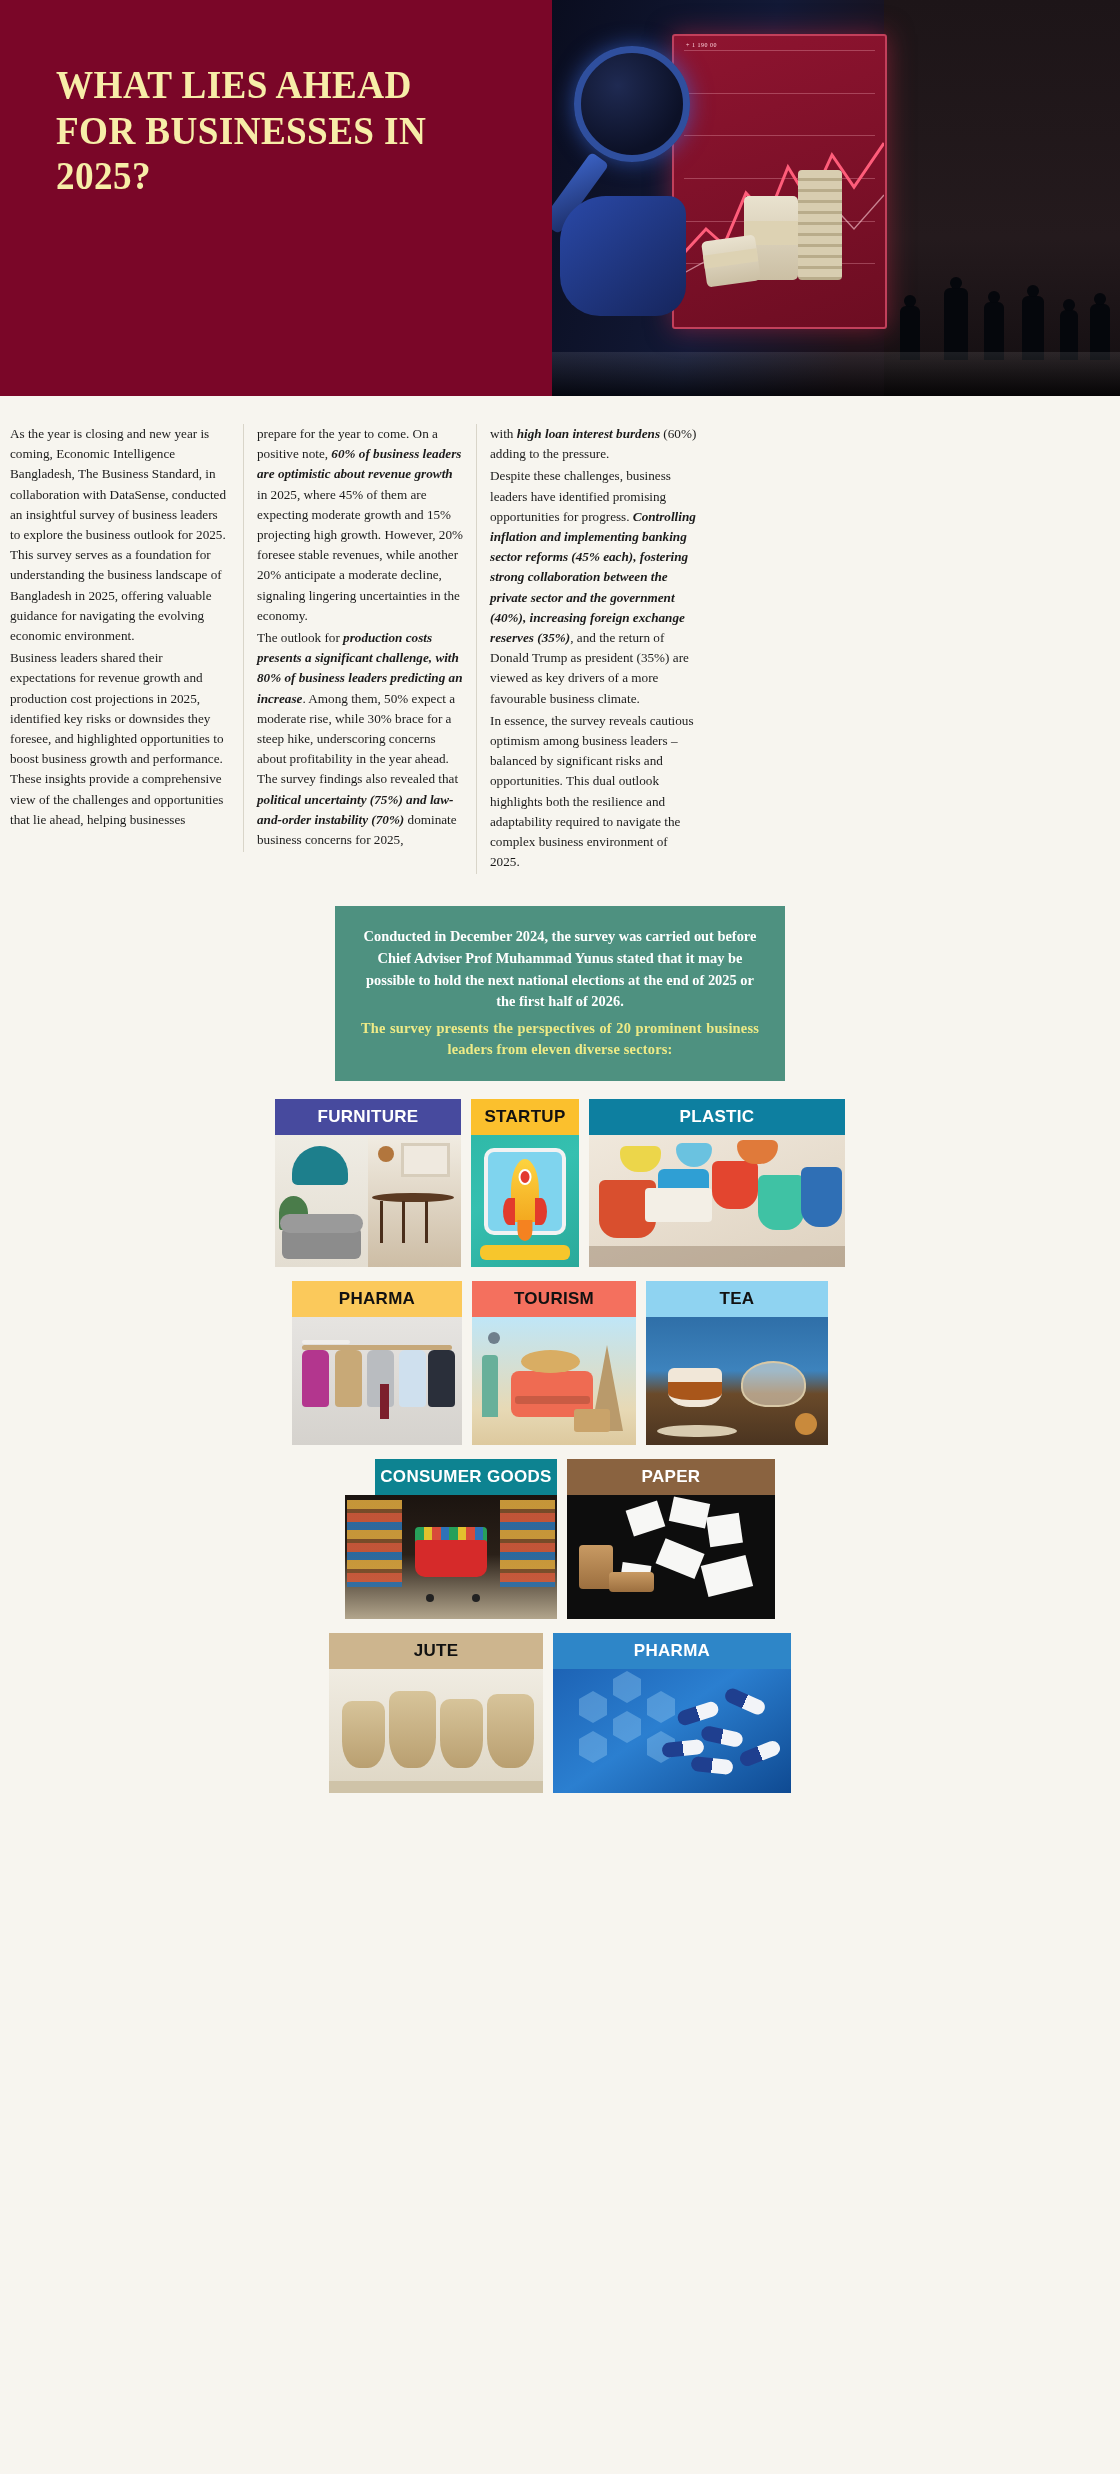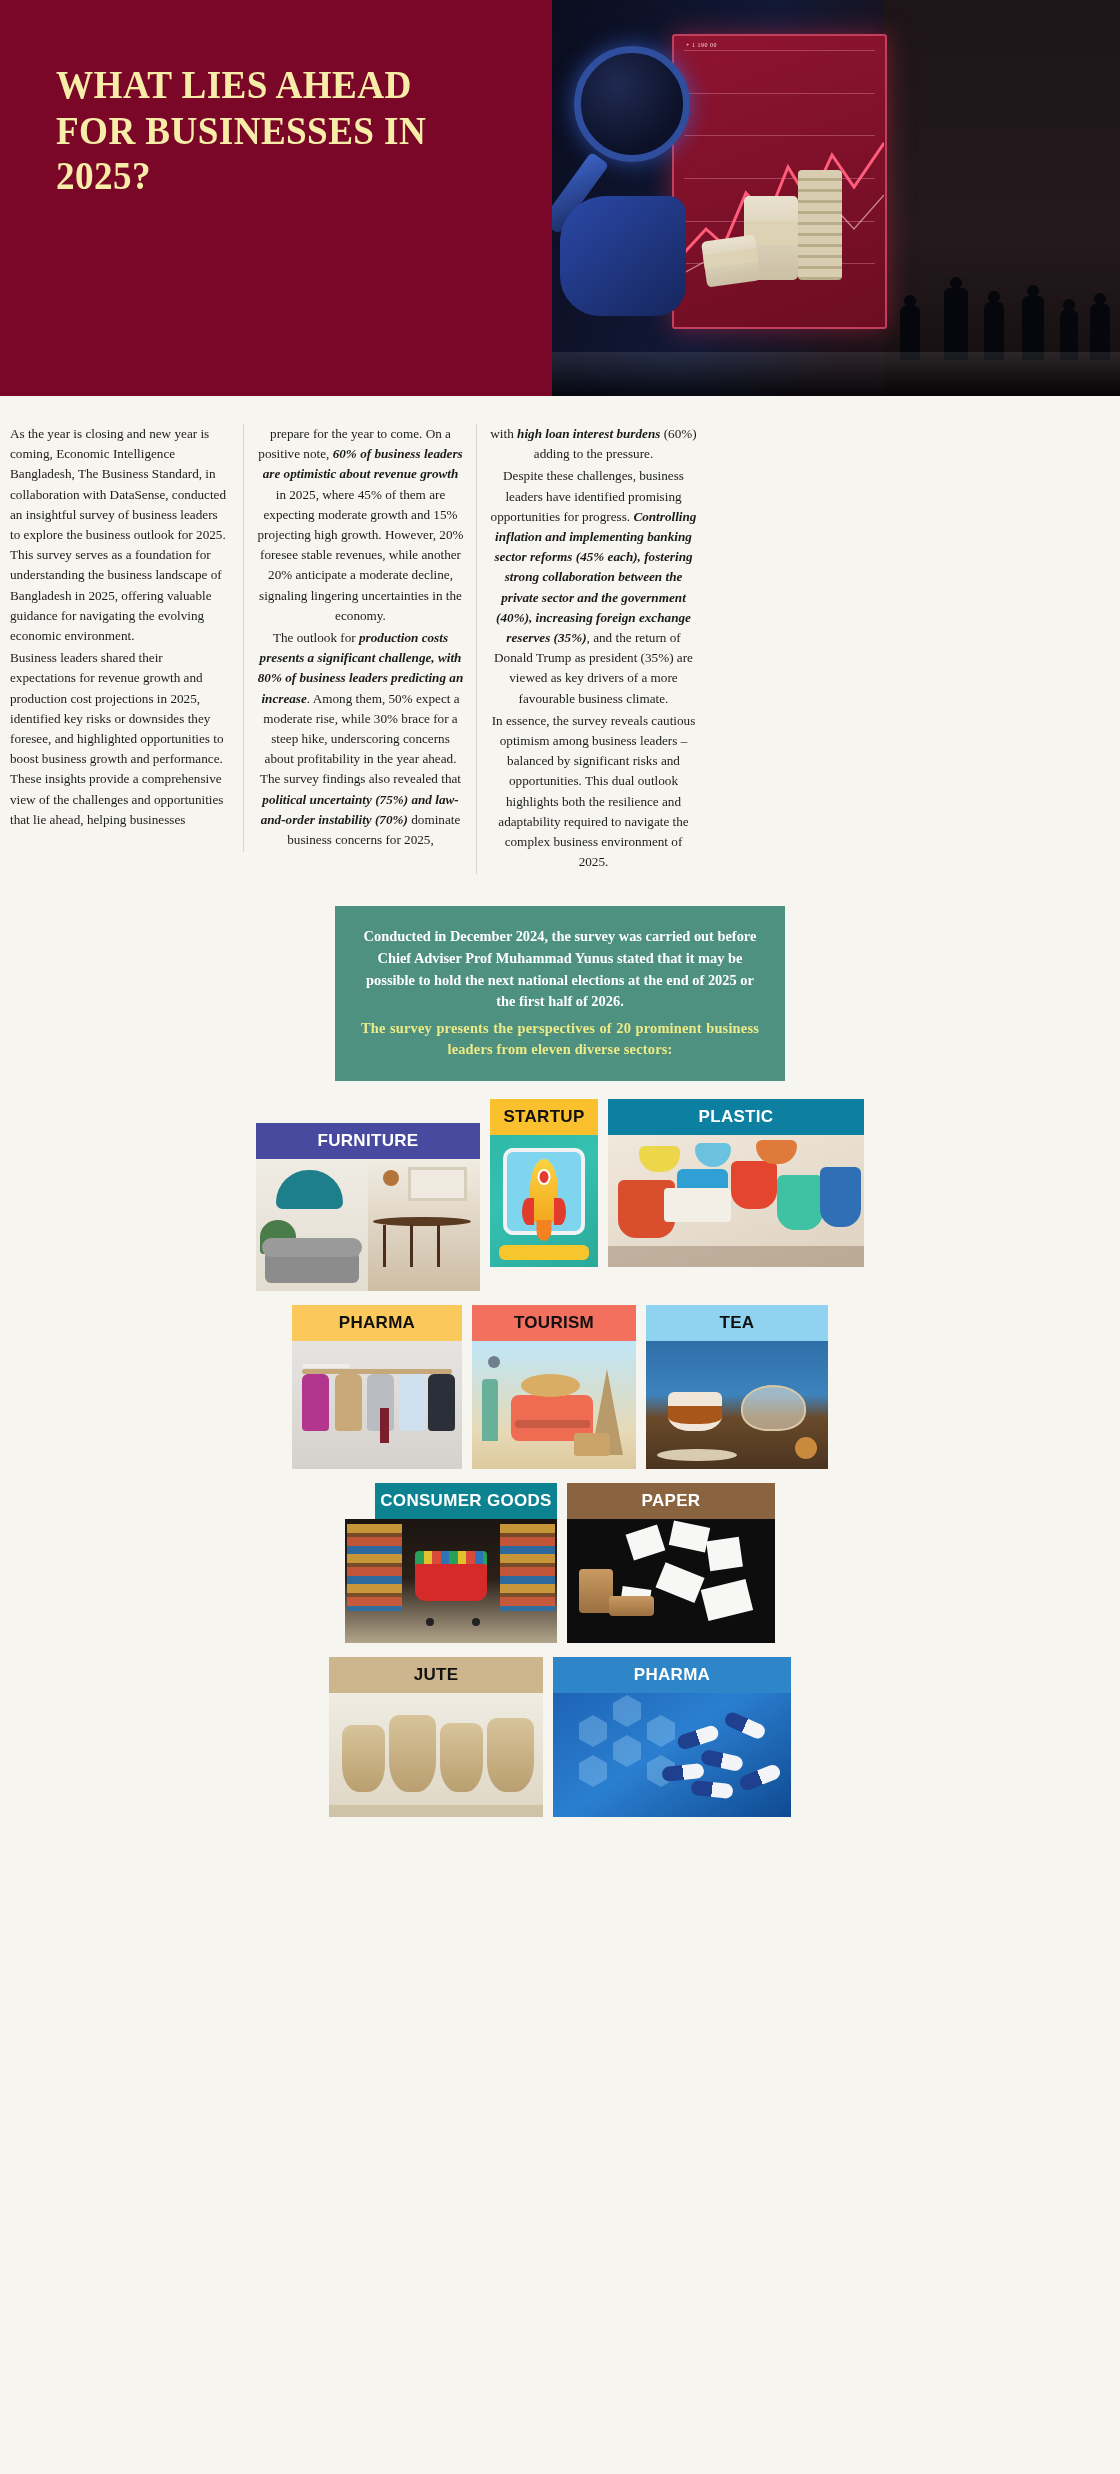--- a/index.html
+++ b/index.html
@@ -78,21 +78,21 @@
   
   .article {
     padding: 28px 10px 0 10px;
     display: flex; gap: 0; align-items: flex-start;
   }
   .col {
     width: 233px; padding: 0 12px 0 0;
     font-size: 13.2px; line-height: 20.2px; color: #1b1b1b;
     text-align: left;
   }
-  .col + .col { border-left: 1px solid #d9d5c9; padding-left: 13px; text-align: center; }
+  .col + .col { border-left: 1px solid #d9d5c9; padding-left: 13px; }
   .col p { margin: 0 0 2px 0; }
   .col b { font-weight: bold; font-style: italic; }
 
   
   .callout {
     margin: 32px auto 0 auto;
     width: 450px;
     background: #4E9180;
     color: #ffffff;
     padding: 20px 26px 20px 26px;
@@ -301,21 +301,21 @@
     </div>
 </div>
 
 <div class="callout">
   <span>Conducted in December 2024, the survey was carried out before Chief Adviser Prof Muhammad Yunus stated that it may be possible to hold the next national elections at the end of 2025 or the first half of 2026.</span>
   <span class="hl">The survey presents the perspectives of 20 prominent business leaders from eleven diverse sectors:</span>
 </div>
 
 <div class="sector-rows">
     <div class="srow">
-      <div class="card" style="width: 224px; margin-top: 24px;">
+      <div class="card" style="width: 186px;">
         <div class="card-head" style="background: rgb(71, 74, 158); color: rgb(255, 255, 255);">FURNITURE</div>
         <div class="card-img" style="height: 132px;">
           <div class="fill">
             <div class="furn-a"></div>
             <div class="furn-b"></div>
        <div class="armchair" style="left:9%;width:30%;top:8%;height:30%;background:#1d7f8c"></div>
        <div class="plant" style="left:2%;top:46%"></div>
        <div class="sofa" style="left:4%;width:42%;bottom:6%;height:28%"></div>
        <div class="table-top" style="right:4%;top:44%;width:44%;height:7%"></div>
        <div class="chairleg" style="right:18%;top:50%;height:32%"></div>

